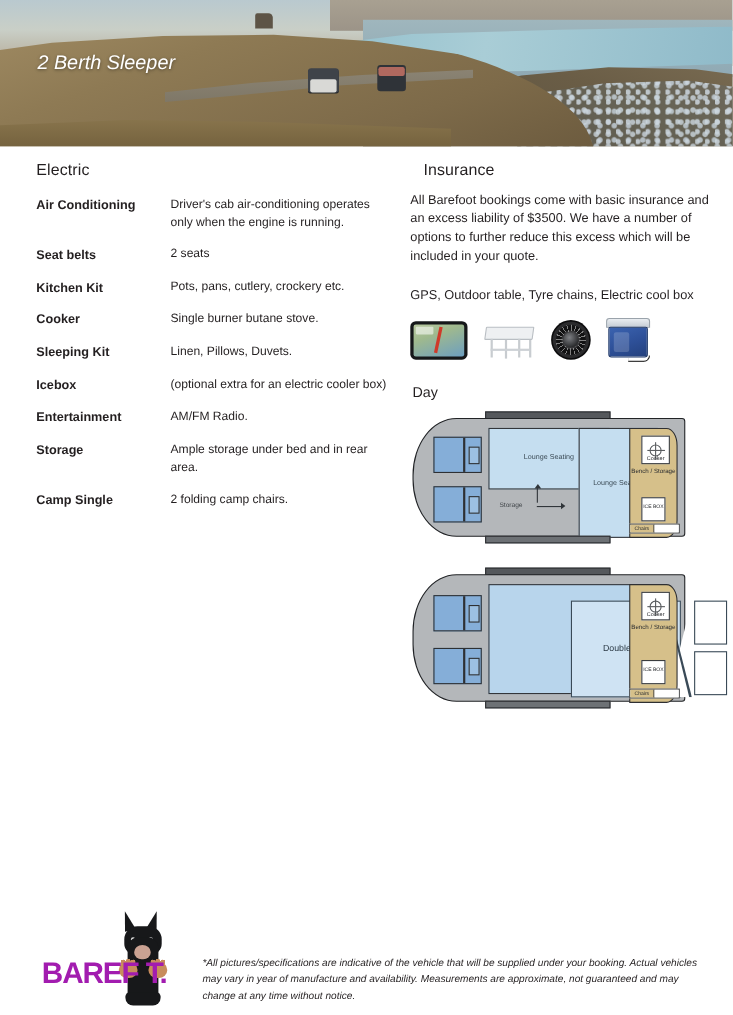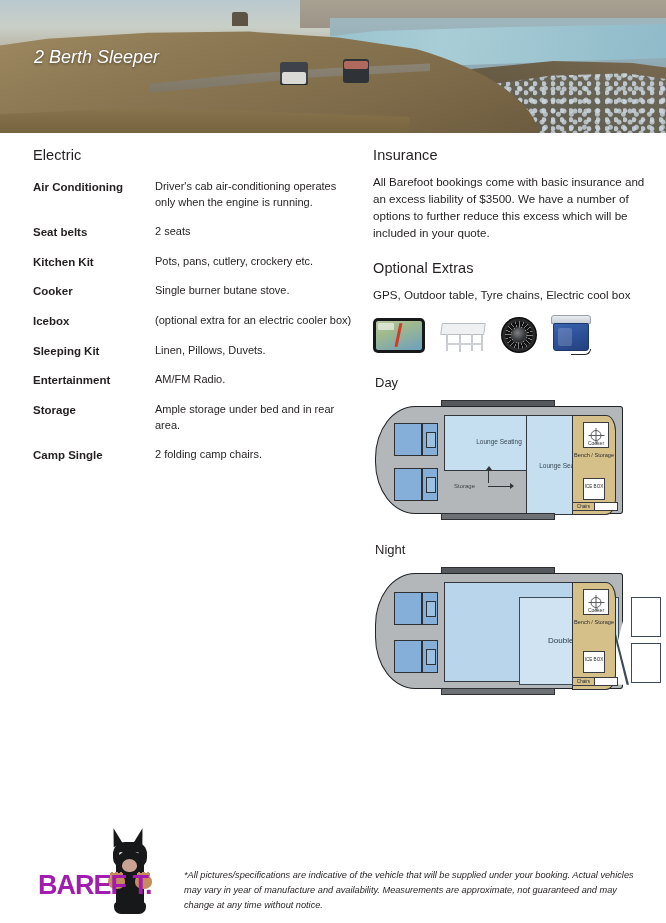--- a/index.html
+++ b/index.html
@@ -111,21 +111,21 @@
 
   
   .content { position:absolute; left:0; top:133px; width:666px; }
   .col-left { position:absolute; left:33px; top:14px; width:320px; }
   .col-right { position:absolute; left:373px; top:14px; width:275px; }
 
   h2.sec {
     font-size:14.5px; font-weight:normal; color:#231f20;
     margin:0 0 16px 0; letter-spacing:0.1px;
   }
-  h2.sec.tight { margin-bottom:10px; }
+  h2.sec.tight { margin-bottom:10px;margin-left:12px; }
 
   .feat-row { display:flex; margin-bottom:13px; }
   .feat-label {
     width:122px; flex:0 0 122px;
     font-size:11.5px; font-weight:bold; color:#231f20; line-height:1.45;
   }
   .feat-val {
     flex:1; font-size:11px; color:#231f20; line-height:1.45;
   }
 
@@ -450,46 +450,45 @@
     </div>
     <div class="feat-row">
       <div class="feat-label">Kitchen Kit</div>
       <div class="feat-val">Pots, pans, cutlery, crockery etc.</div>
     </div>
     <div class="feat-row">
       <div class="feat-label">Cooker</div>
       <div class="feat-val">Single burner butane stove.</div>
     </div>
     <div class="feat-row">
+      <div class="feat-label">Sleeping Kit</div>
+      <div class="feat-val">Linen, Pillows, Duvets.</div>
+    </div>
+    <div class="feat-row">
       <div class="feat-label">Icebox</div>
       <div class="feat-val">(optional extra for an electric cooler box)</div>
-    </div>
-    <div class="feat-row">
-      <div class="feat-label">Sleeping Kit</div>
-      <div class="feat-val">Linen, Pillows, Duvets.</div>
     </div>
     <div class="feat-row">
       <div class="feat-label">Entertainment</div>
       <div class="feat-val">AM/FM Radio.</div>
     </div>
     <div class="feat-row">
       <div class="feat-label">Storage</div>
       <div class="feat-val">Ample storage under bed and in rear area.</div>
     </div>
     <div class="feat-row">
       <div class="feat-label">Camp Single</div>
       <div class="feat-val">2 folding camp chairs.</div>
     </div>
   </div>
 
   <div class="col-right">
     <h2 class="sec tight">Insurance</h2>
     <p class="para">All Barefoot bookings come with basic insurance and an excess liability of $3500. We have a number of options to further reduce this excess which will be included in your quote.</p>
 
-    <h2 class="sec tight">Optional Extras</h2>
     <p class="para extras">GPS, Outdoor table, Tyre chains, Electric cool box</p>
 
     <div class="extras-icons">
       <div class="exi">
         <div class="gps">
             <div class="gps-screen"></div>
           </div>
       </div>
       <div class="exi table-ic">
         <div class="table-top"></div>
@@ -547,21 +546,20 @@
           <div class="chairs-strip">
             <div class="chairs-a">Chairs</div>
             <div class="chairs-b"></div>
           </div>
         </div>
         <div class="roof-bar-bot"></div>
       </div>
     </div>
 
     <div class="plan-block">
-      <div class="plan-title">Night</div>
       <div class="plan night">
         <div class="roof-bar-top"></div>
         <div class="shell">
           <div class="cab-seat seat-a">
             <div class="seat-div"></div>
             <div class="seat-sq"></div>
           </div>
           <div class="cab-seat seat-b">
             <div class="seat-div"></div>
             <div class="seat-sq"></div>

